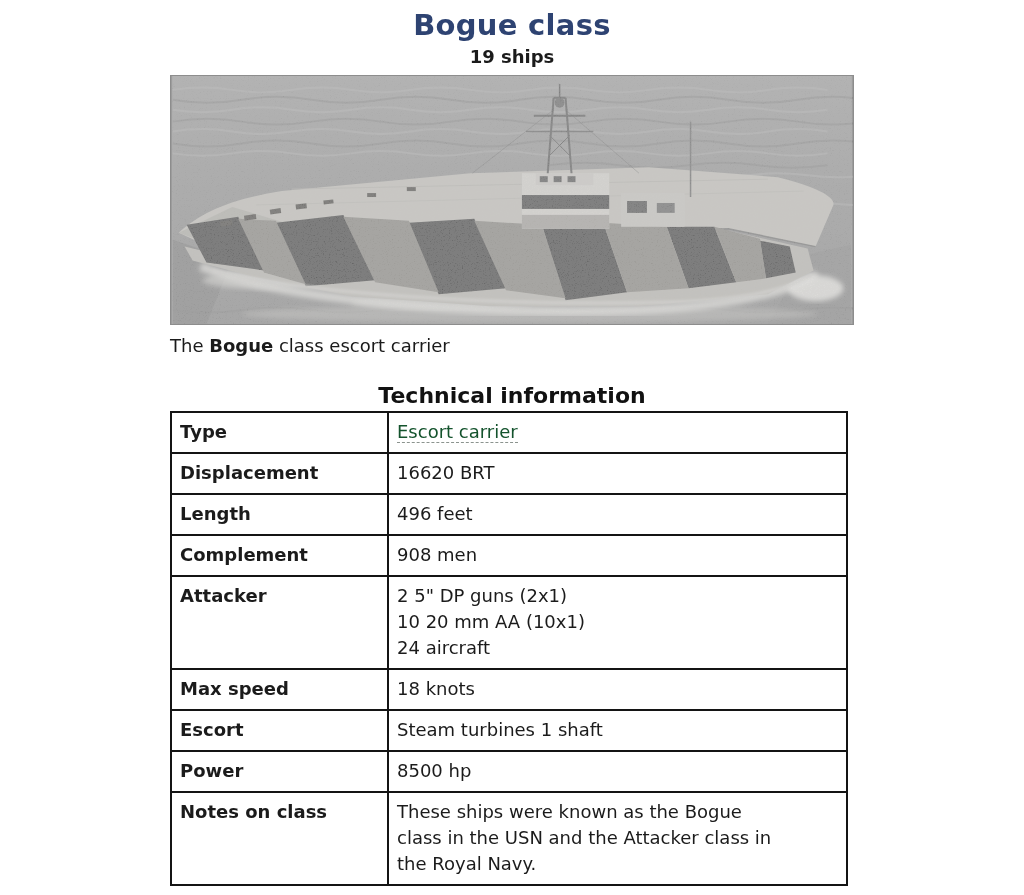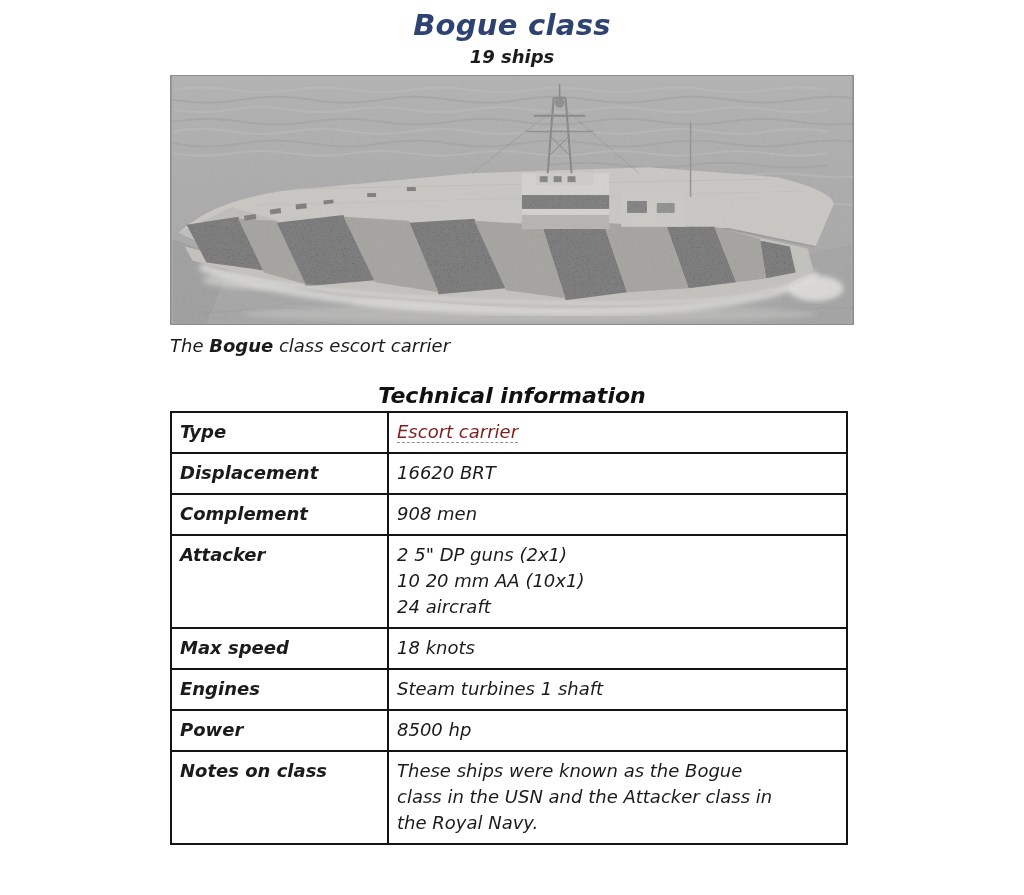--- a/index.html
+++ b/index.html
@@ -2,21 +2,21 @@
 <html><head>
 <meta charset="utf-8">
 <style>
   html,body{margin:0;padding:0;background:#ffffff;}
   body{
     width:1024px;height:895px;
     font-family:"DejaVu Sans","Liberation Sans",sans-serif;
     color:#161616;
     overflow:hidden;
   }
-  .container{width:684px;margin:8px auto;font-style:italic;}
+  .container{width:684px;margin:8px auto;}
   .page-title{
     font-size:29px;font-weight:bold;text-align:center;
     margin:2px 0 3px 0;line-height:34px;letter-spacing:0.3px;
   }
   .subtitle{
     font-size:18px;font-weight:bold;text-align:center;
     line-height:24px;margin-bottom:6px;color:#1b1b1b;
   }
   .photo{
     width:682px;height:248px;border:1px solid #8d8d8d;
@@ -175,42 +175,46 @@
   </div>
 
   <div class="caption"><span>The </span><b>Bogue</b><span> class escort carrier</span></div>
 
   <div class="table-heading">Technical information</div>
 
   <table class="tech">
     <tbody id="tech-body">
         <tr>
           <td class="label-cell">Type</td>
-          <td class="value-cell"><a href="#" class="dashed-link" style="color: #7f1d1d;">Escort carrier</a></td>
+          <td class="value-cell"><a href="#" class="dashed-link" style="color: #14532d;">Escort carrier</a></td>
         </tr>
         <tr>
           <td class="label-cell">Displacement</td>
           <td class="value-cell">16620 BRT</td>
+        </tr>
+        <tr>
+          <td class="label-cell">Length</td>
+          <td class="value-cell">496 feet</td>
         </tr>
         <tr>
           <td class="label-cell">Complement</td>
           <td class="value-cell">908 men</td>
         </tr>
         <tr>
           <td class="label-cell">Attacker</td>
           <td class="value-cell">2 5" DP guns (2x1)
 10 20 mm AA (10x1)
 24 aircraft</td>
         </tr>
         <tr>
           <td class="label-cell">Max speed</td>
           <td class="value-cell">18 knots</td>
         </tr>
         <tr>
-          <td class="label-cell">Engines</td>
+          <td class="label-cell">Escort</td>
           <td class="value-cell">Steam turbines 1 shaft</td>
         </tr>
         <tr>
           <td class="label-cell">Power</td>
           <td class="value-cell">8500 hp</td>
         </tr>
         <tr>
           <td class="label-cell">Notes on class</td>
           <td class="value-cell">These ships were known as the Bogue
 class in the USN and the Attacker class in

